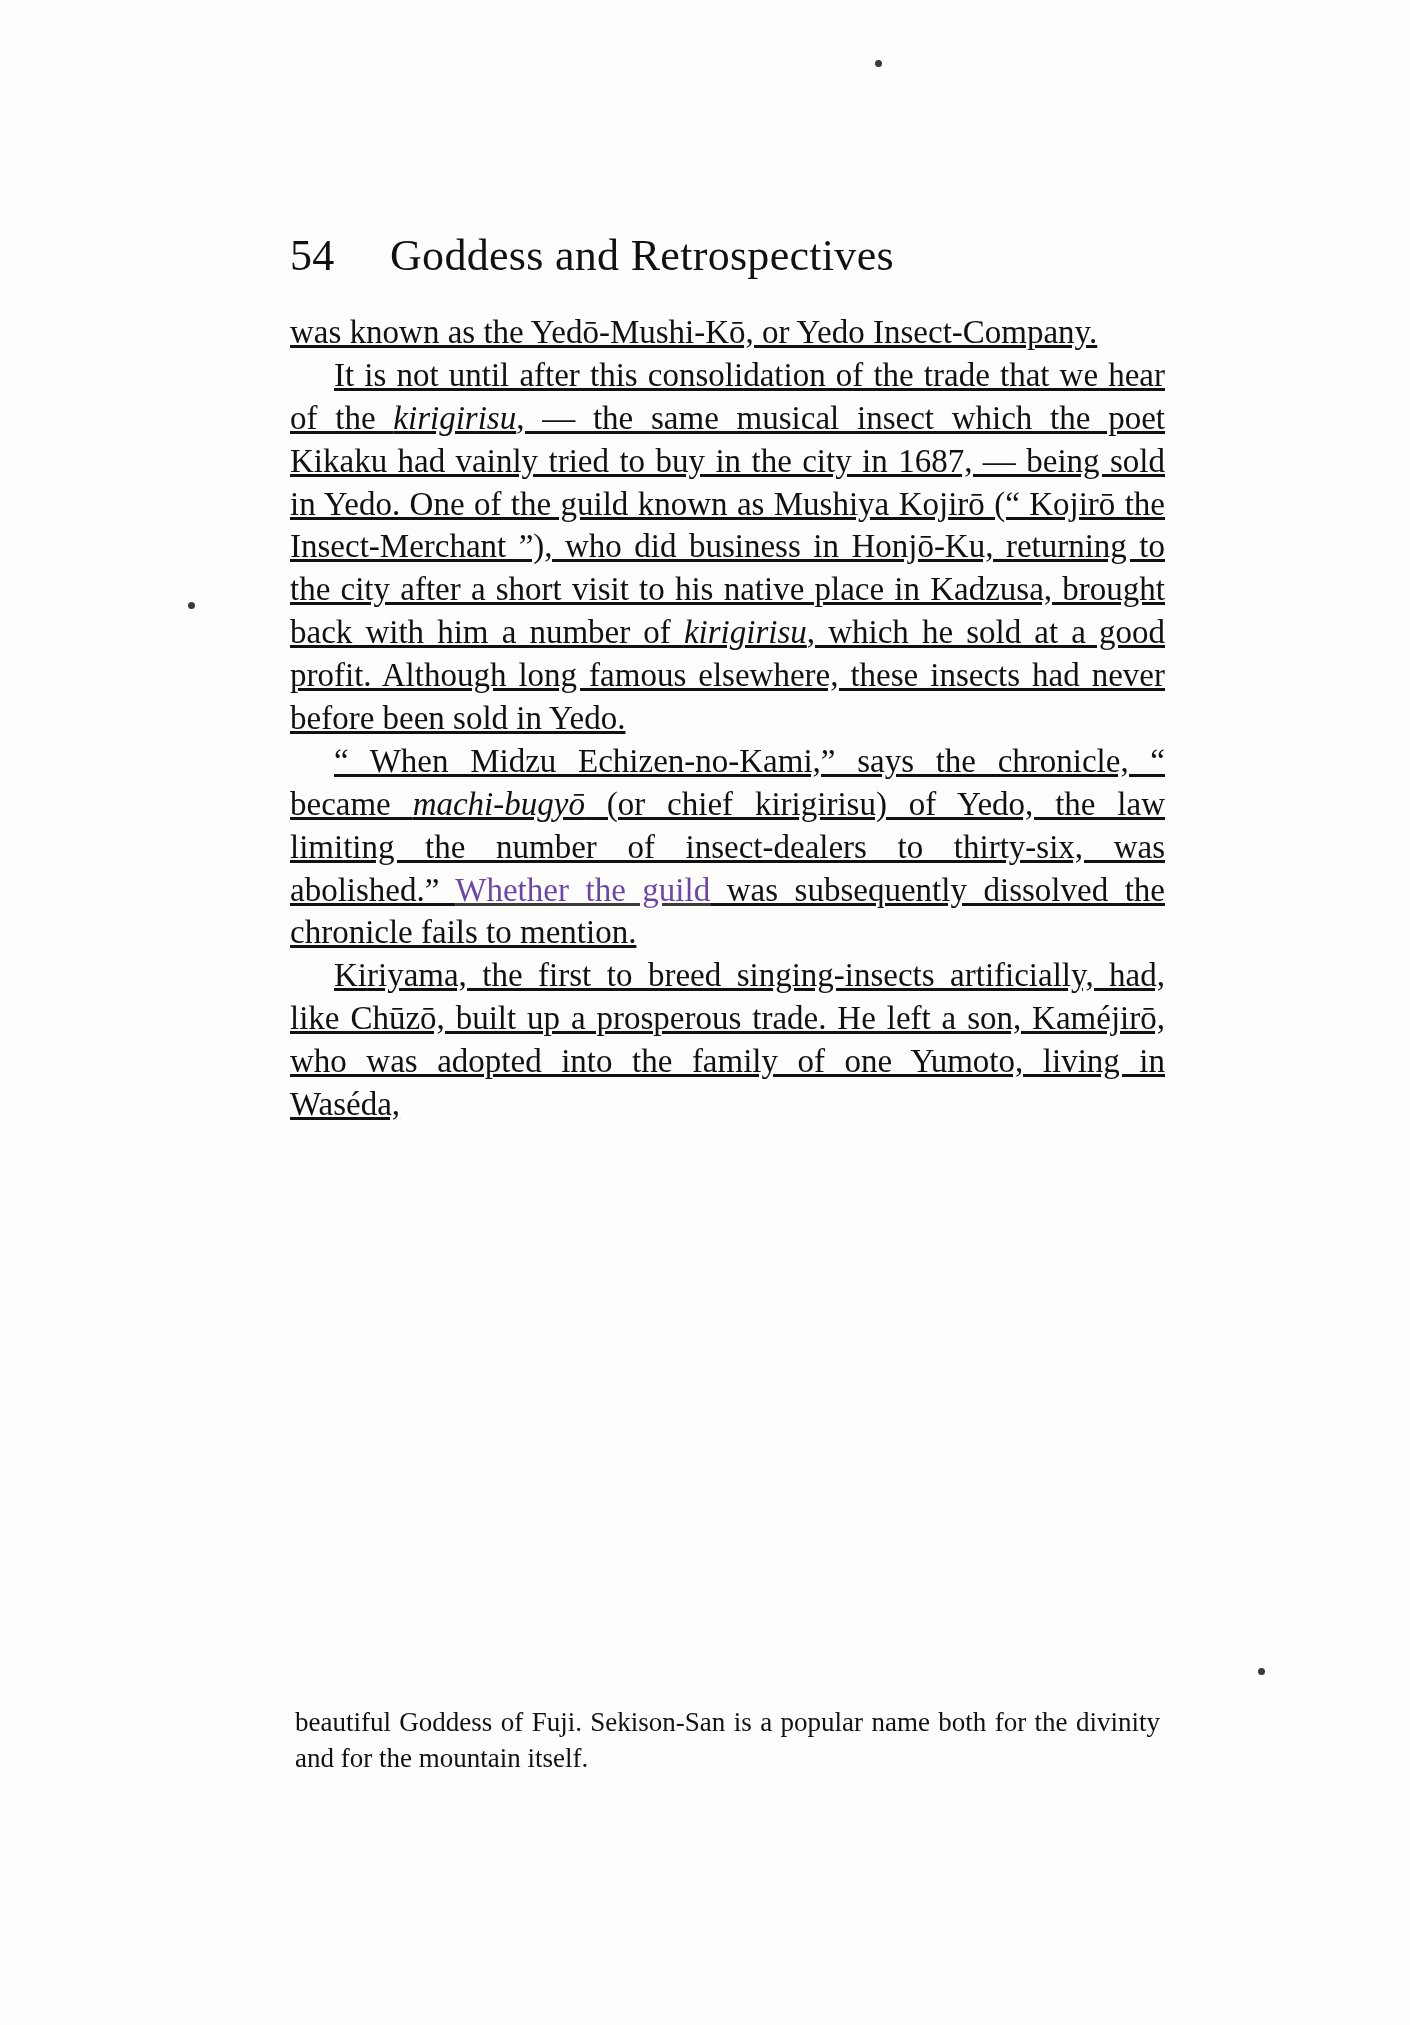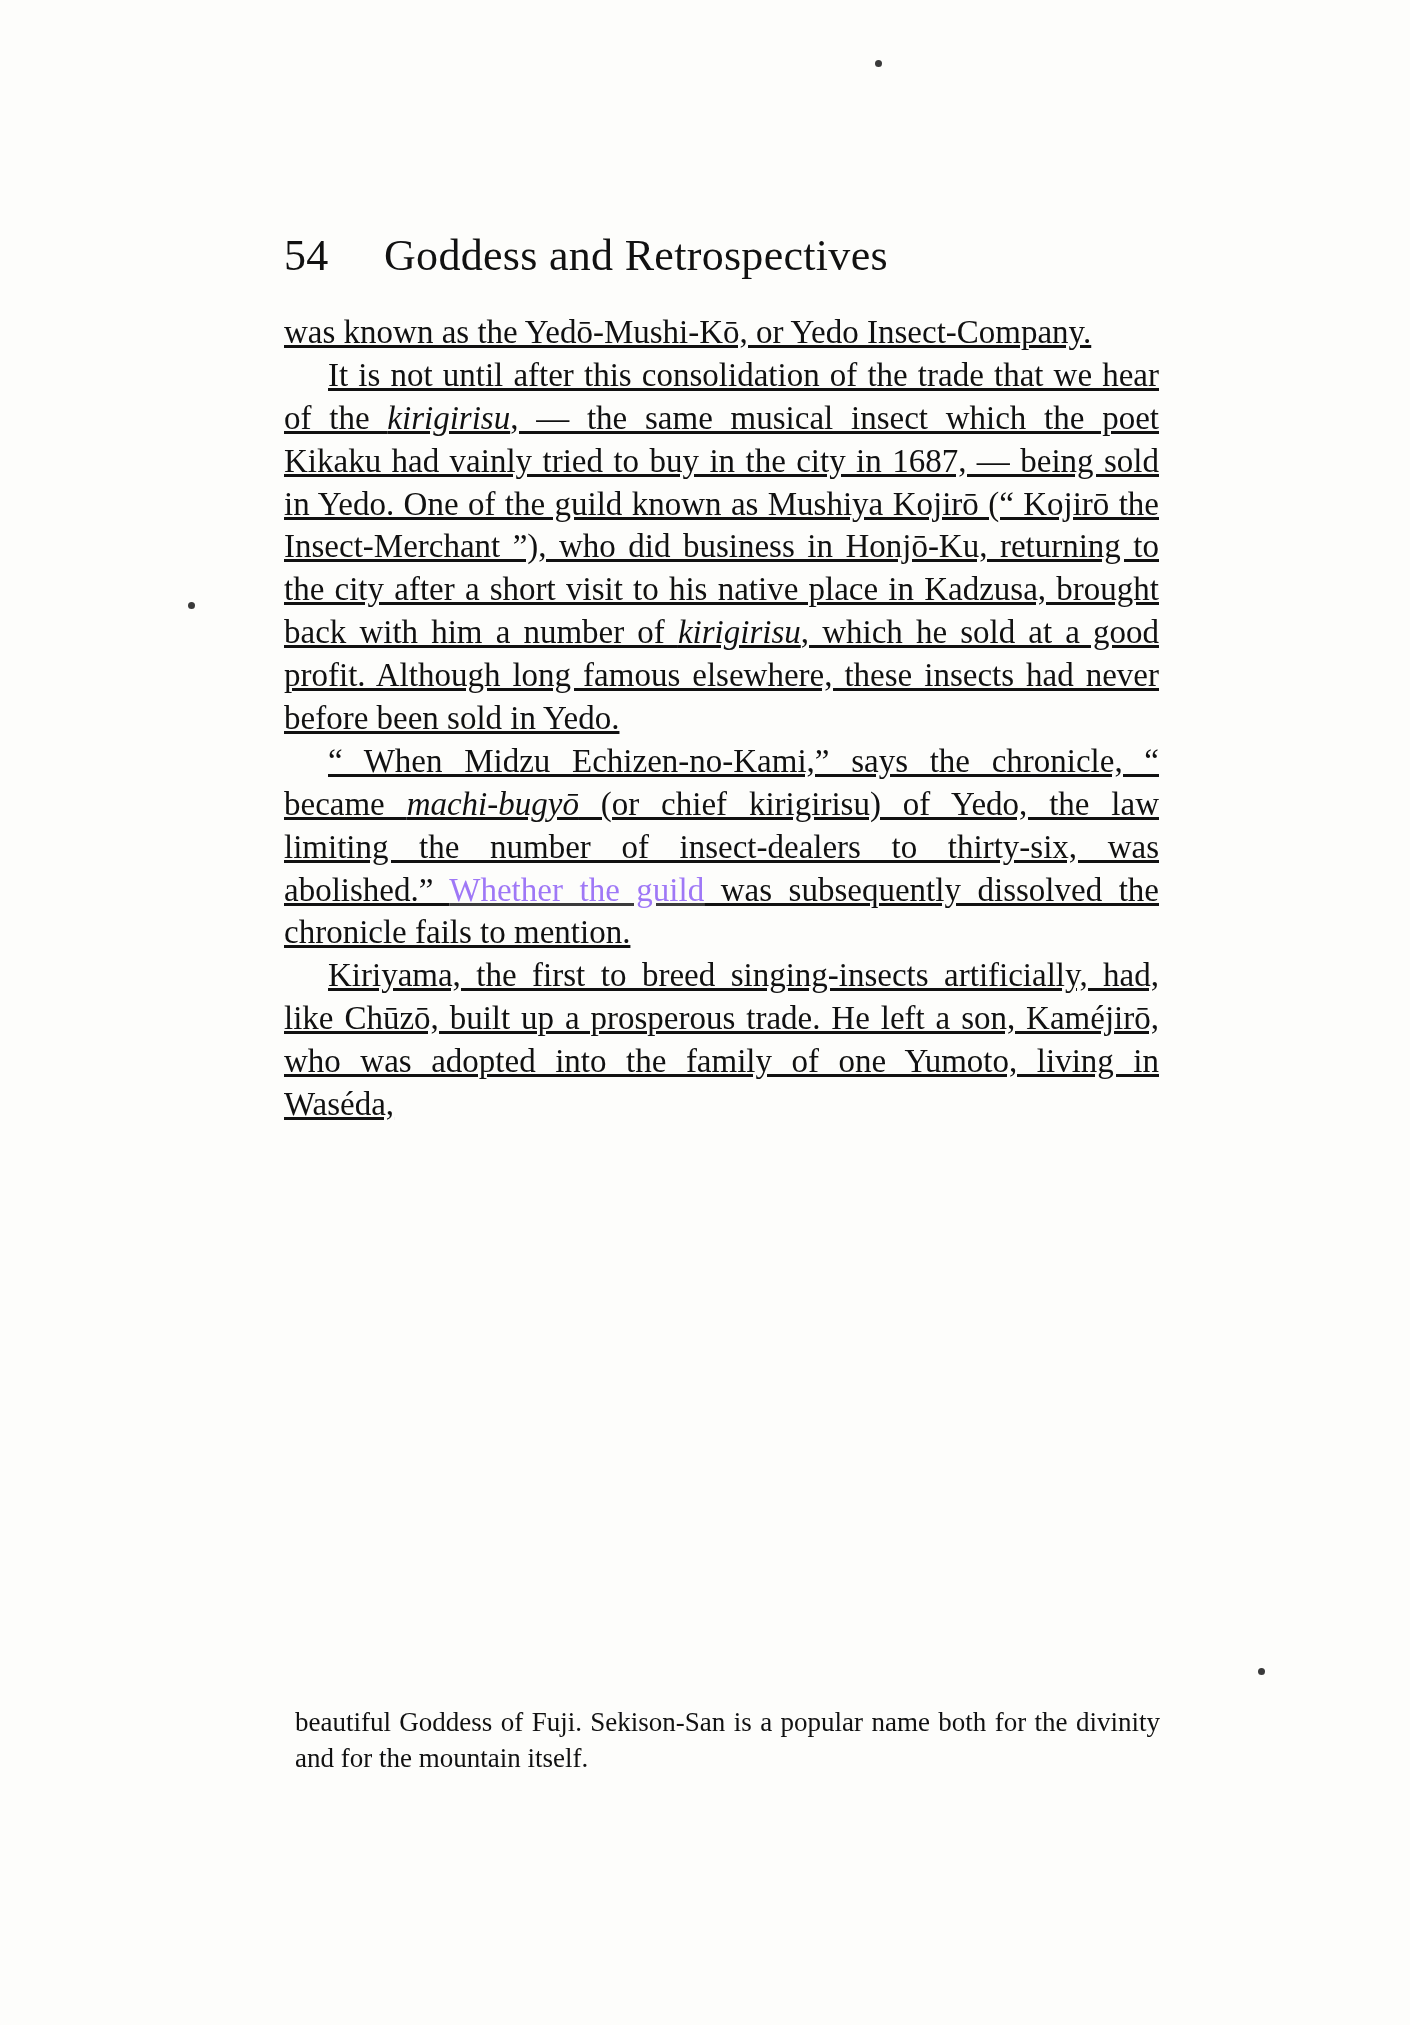--- a/index.html
+++ b/index.html
@@ -17,21 +17,21 @@
   }
   .page {
     position: absolute;
     left: 0; top: 0;
     width: 1410px;
     height: 2025px;
     background: #fdfdfb;
   }
   .page-inner {
     position: absolute;
-    left: 284px;
+    left: 290px;
     top: 230px;
     width: 875px;
   }
   .header-line {
     display: flex;
     align-items: baseline;
     font-size: 44px;
     letter-spacing: 0.3px;
     margin-bottom: 30px;
   }
@@ -70,21 +70,21 @@
   }
   .footnote p { margin: 5px; }
   .speck {
     position: absolute;
     background: #3a3a3a;
     border-radius: 50%;
   }
   .s1 { left: 875px; top: 60px; width: 7px; height: 7px; }
   .s2 { left: 188px; top: 602px; width: 7px; height: 7px; }
   .s3 { left: 1258px; top: 1668px; width: 7px; height: 7px; }
-  .faded { color: #8b5cf6; opacity: 0.82; }
+  .faded { color: #4c1d95; opacity: 0.82; }
 </style>
 </head>
 <body>
 
 <div class="page">
 
   <div class="speck s1"></div>
   <div class="speck s2"></div>
   <div class="speck s3"></div>
 

